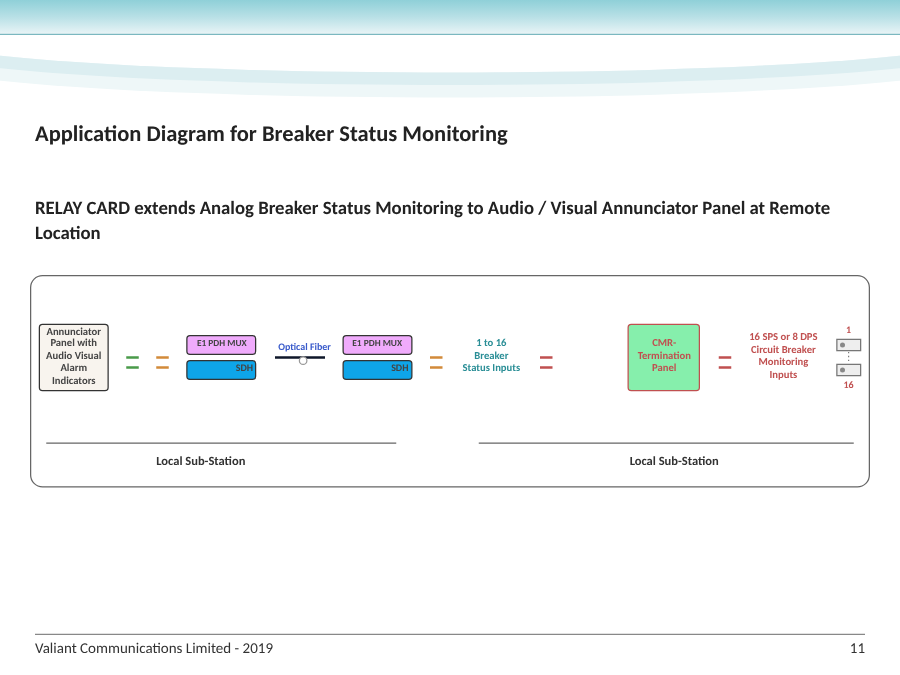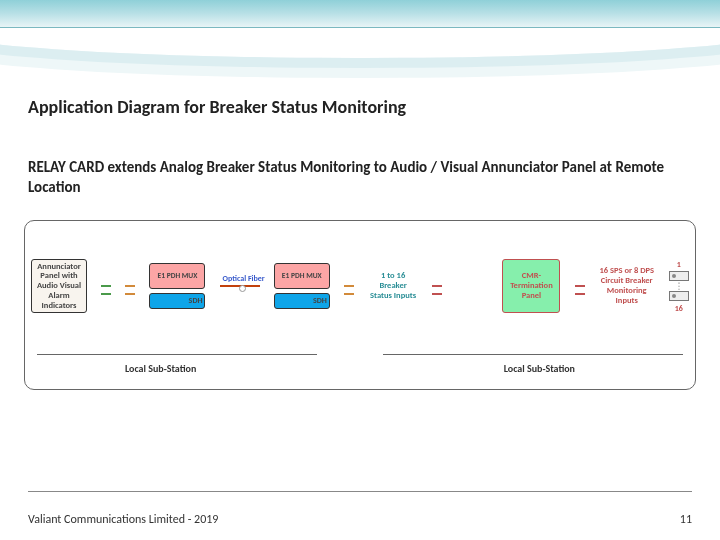--- a/index.html
+++ b/index.html
@@ -70,39 +70,39 @@
     font-weight: 700;
     line-height: 1.15;
     padding: 3px 2px;
     display: flex;
     flex-direction: column;
     justify-content: center;
     flex-shrink: 0;
   }
   .annun { width: 56px; height: 54px; background: #f8f4ee; color: #444; text-align: center; }
   .stack { display: flex; flex-direction: column; gap: 4px; }
-  .mux   { width: 56px; height: 26px; background: #fca5a5; color: #444; font-size: 7.5px; }
+  .mux   { width: 56px; height: 16px; background: #f0abfc; color: #444; font-size: 7.5px; }
   .sdh   { width: 56px; height: 16px; background: #0ea5e9; color: #444; font-size: 8px; text-align: right; }
   .cmr   { width: 58px; height: 54px; background: #86efac; border-color: #c05050; color: #c05050; margin-left: 46px; }
   .label {
     font-size: 8.5px;
     font-weight: 700;
     text-align: center;
     line-height: 1.15;
   }
   .teal  { color: #2a8e96; }
   .red   { color: #c05050; }
   .wire  { width: 10px; height: 0; position: relative; flex-shrink: 0; }
   .wire.green { border-top: 2px solid #4a9a4a; }
   .wire.green::after { content:""; position:absolute; top:6px; left:0; width:100%; border-top:2px solid #4a9a4a; }
   .wire.red { border-top: 2px solid #c05050; }
   .wire.red::after { content:""; position:absolute; top:6px; left:0; width:100%; border-top:2px solid #c05050; }
   .wire.orange { border-top: 2px solid #d28a3a; }
   .wire.orange::after { content:""; position:absolute; top:6px; left:0; width:100%; border-top:2px solid #d28a3a; }
-  .wire.yellow { border-top: 2px solid #c2410c; width: 40px; }
+  .wire.yellow { border-top: 2px solid #0f172a; width: 40px; }
   .wire.yellow::before { content:""; position:absolute; top:-2px; left:48%; width:5px; height:5px; border:1px solid #999; border-radius:50%; background:#fff; }
   .opt-label { position:absolute; top:-14px; left:-6px; width:60px; font-size:8px; color:#3a5bcb; font-weight:700; text-align:center; }
   .vtext { width: 50px; }
   .sub-rule {
     position: absolute;
     bottom: 34px;
     height: 0;
     border-top: 1px solid #666;
   }
   .sub-rule.left  { left: 12px;  width: 280px; }
@@ -123,21 +123,21 @@
   .term {
     width: 20px; height: 10px; border: 1px solid #777; background:#eee;
     position: relative;
   }
   .term::before { content:""; position:absolute; left:2px; top:2px; width:4px; height:4px; background:#888; border-radius:50%; }
   .termnum { font-size:8px; color:#c05050; font-weight:700; }
   .footer {
     position: absolute;
     bottom: 14px; left: 28px; right: 28px;
     border-top: 1px solid #888;
-    padding-top: 20px;
+    padding-top: 4px;
     display: flex;
     justify-content: space-between;
     font-size: 12px;
     color: #333;
     margin-top: 24px;
   }
 </style>
 </head>
 <body>
 

